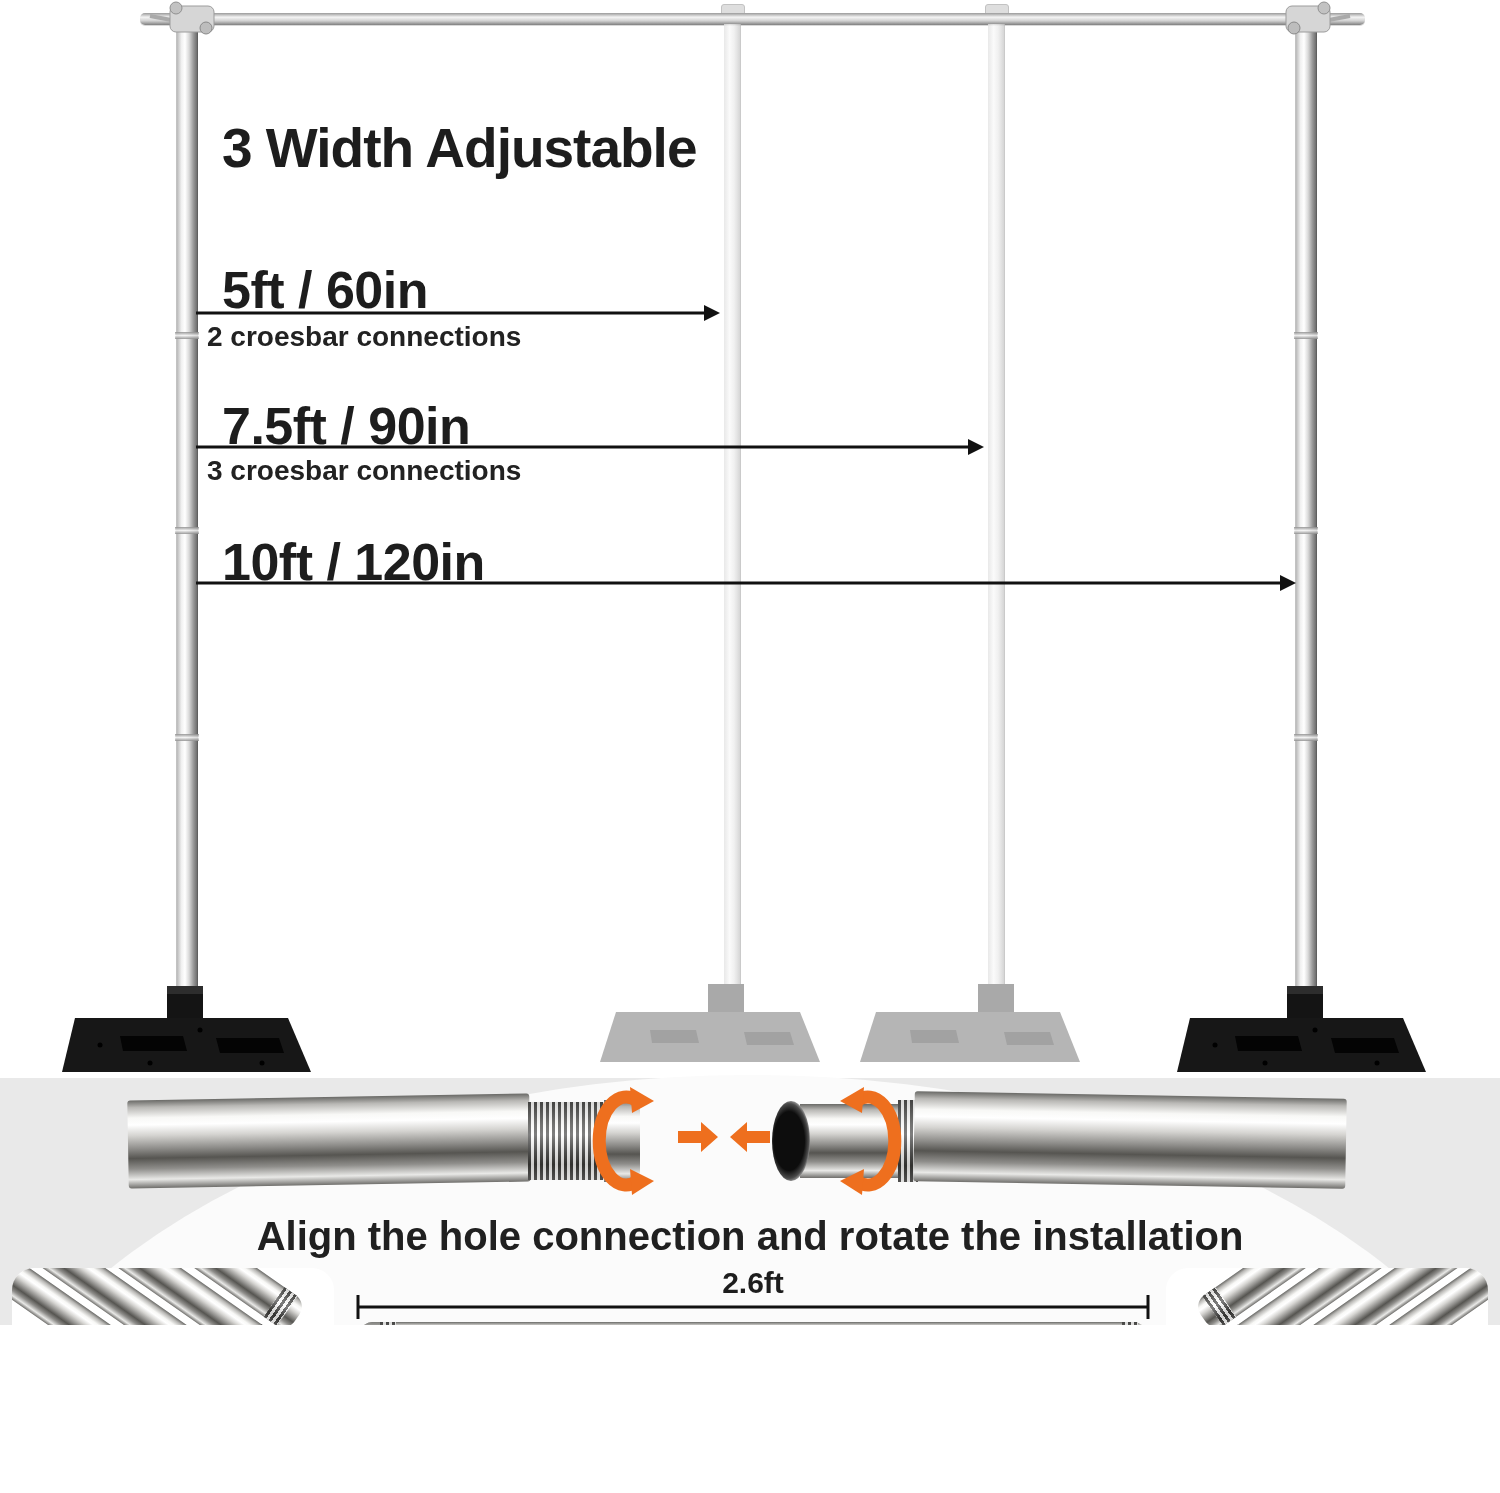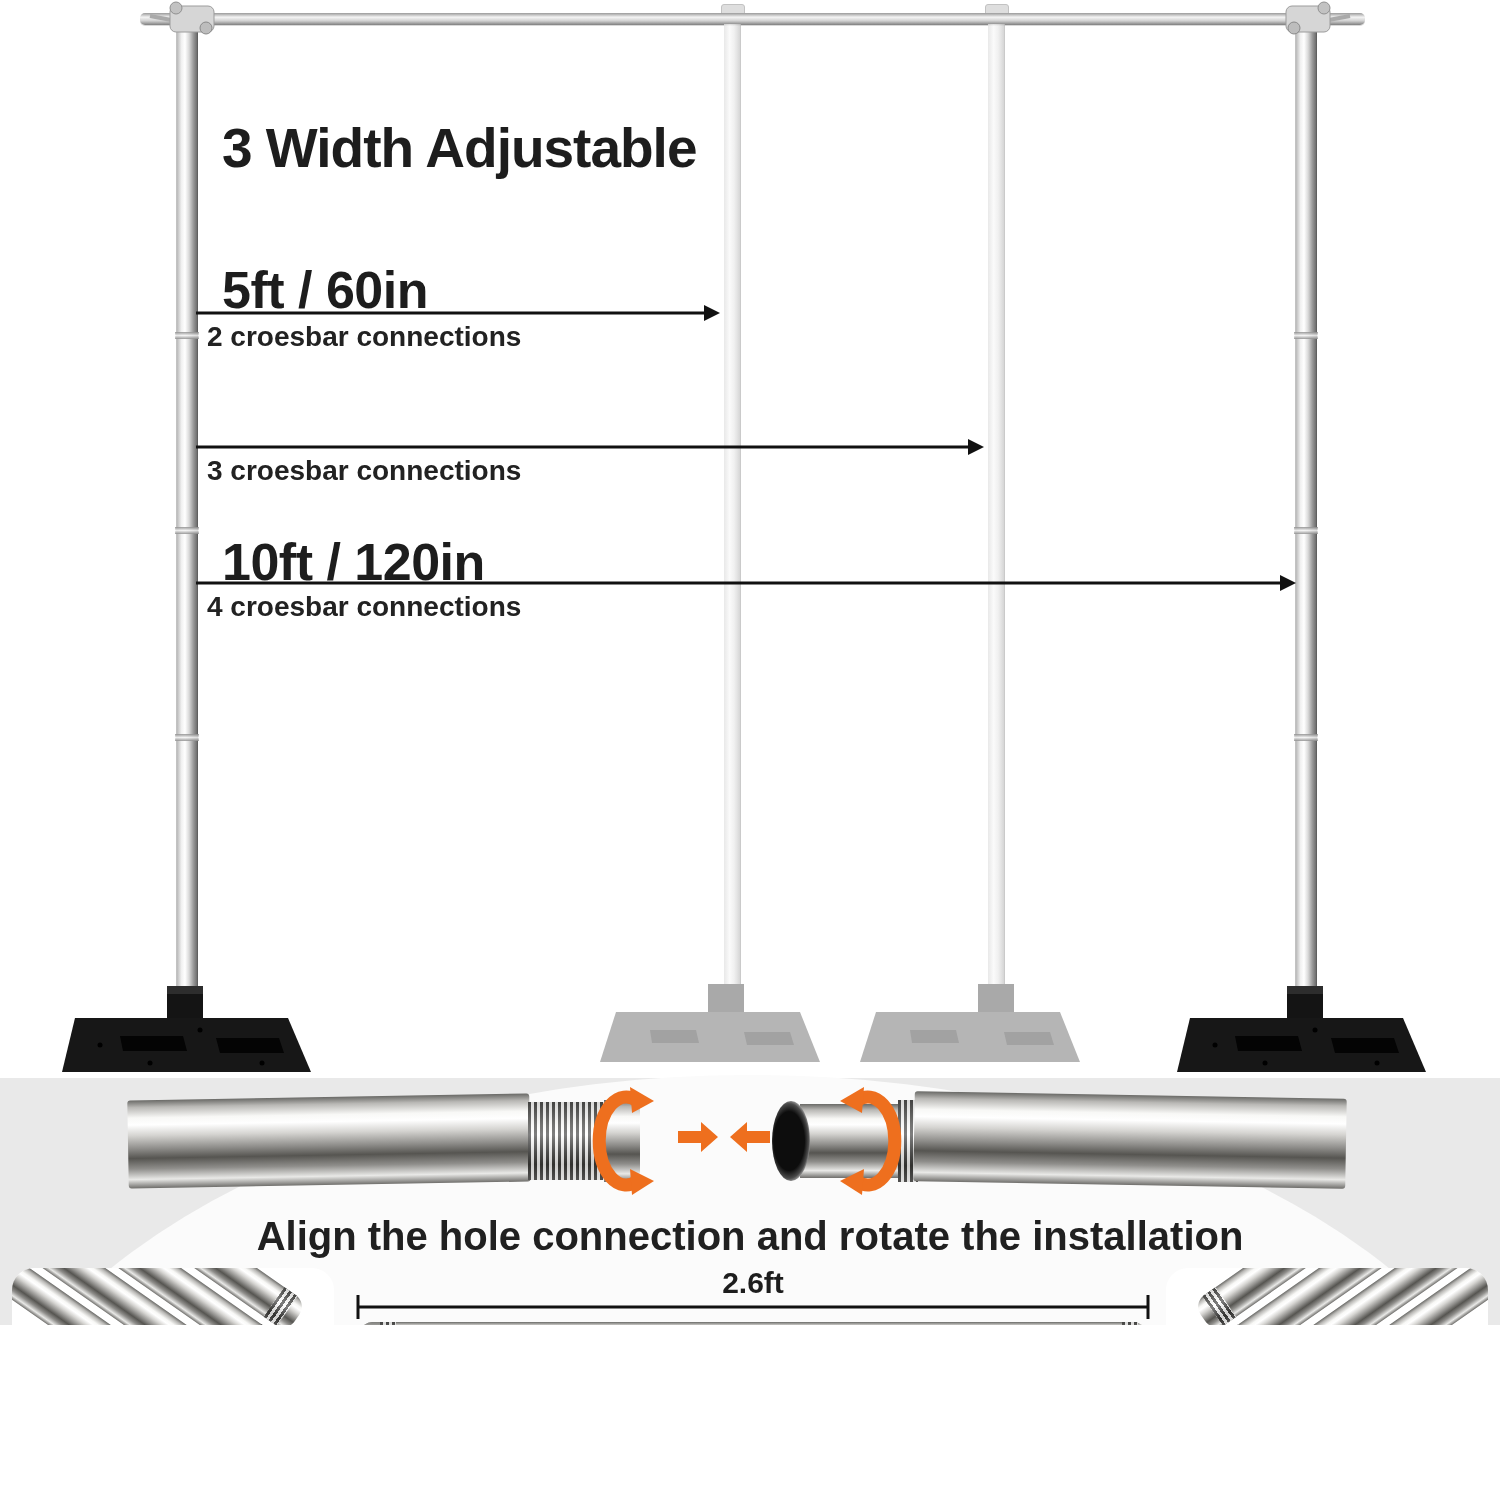--- a/index.html
+++ b/index.html
@@ -192,23 +192,23 @@
     <g stroke="#111" stroke-width="3">
       <line x1="358" y1="1307" x2="1148" y2="1307"></line>
       <line x1="358" y1="1295" x2="358" y2="1319"></line>
       <line x1="1148" y1="1295" x2="1148" y2="1319"></line>
     </g>
   </svg>
 
   <div class="abs title">3 Width Adjustable</div>
   <div class="abs wlabel lab1">5ft / 60in</div>
   <div class="abs wnote note1">2 croesbar connections</div>
+  <div class="abs wlabel lab2">7.5ft / 90in</div>
   <div class="abs wnote note2">3 croesbar connections</div>
   <div class="abs wlabel lab3">10ft / 120in</div>
-  <div class="abs wnote note3">4 croesbar connections</div>
 
   <div class="abs chrome pipe-left"></div>
   <div class="abs ridges pipe-left-threads"></div>
   <div class="abs chrome pipe-left-tip"></div>
   <div class="abs chrome pipe-right-collar"></div>
   <div class="abs pipe-right-mouth"></div>
   <div class="abs ridges pipe-right-ring"></div>
   <div class="abs chrome pipe-right-body"></div>
 
   <svg class="layer" width="1500" height="1493" style="z-index:6;">

